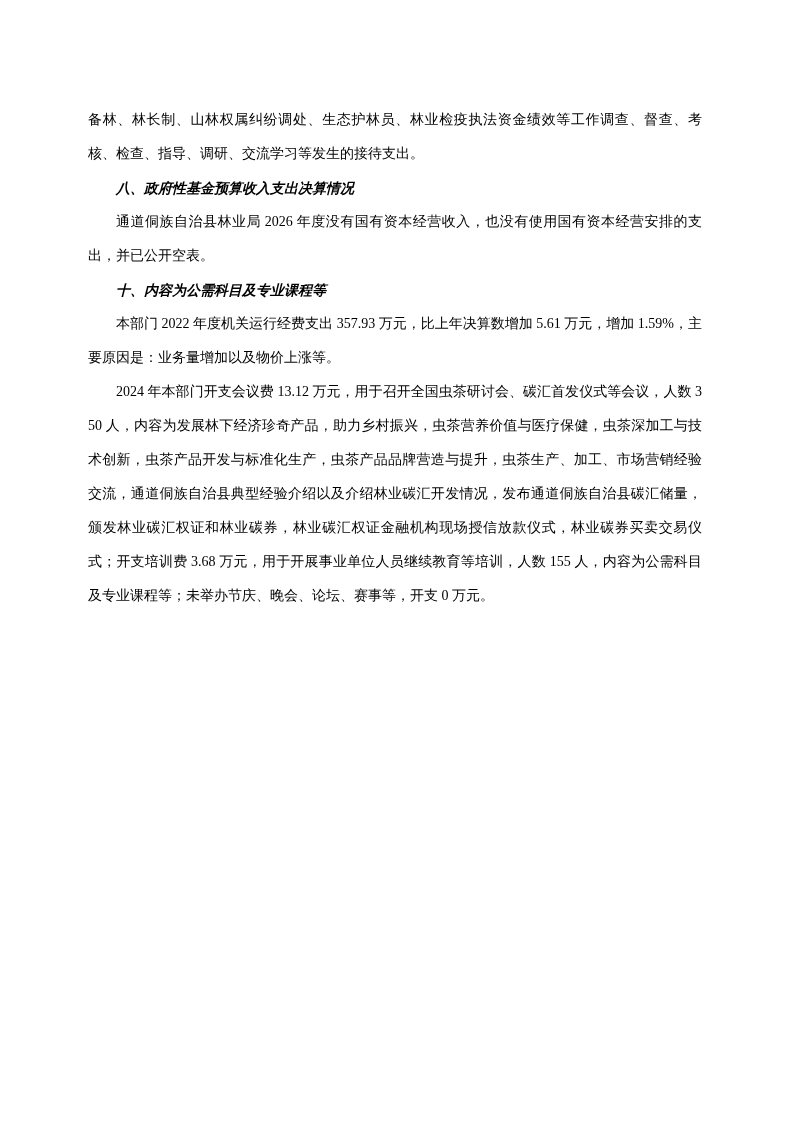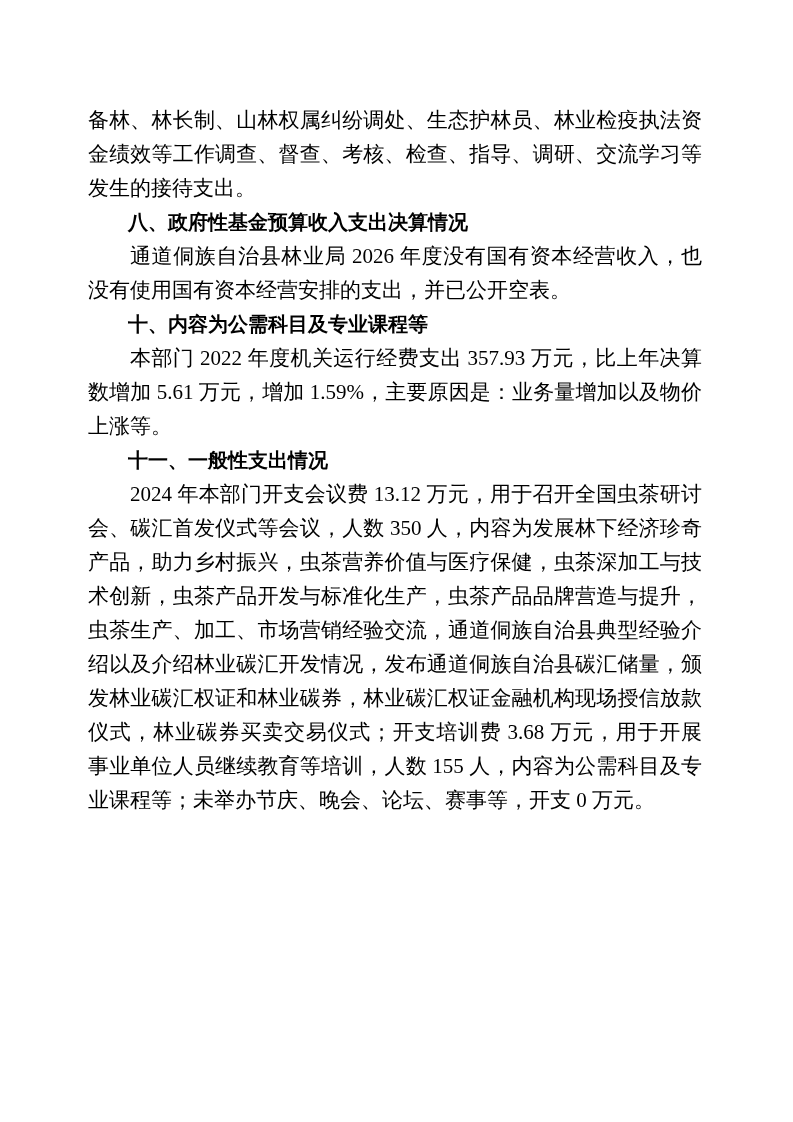--- a/index.html
+++ b/index.html
@@ -16,49 +16,49 @@
     color: #000000;
     box-sizing: border-box;
     padding: 103px 91px 0 88px;
     overflow: hidden;
     font-family: "Liberation Serif", "DejaVu Serif", serif;
   }
   .doc-body {
     width: 614px;
   }
   .block {
-    font-size: 21px;
+    font-size: 14px;
     line-height: 34px;
     margin: 0;
     text-align: justify;
     text-justify: inter-ideograph;
     text-align-last: left;
     word-break: break-all;
     color: #000000;
   }
   .block.heading {
     font-family: "Liberation Sans", "DejaVu Sans", sans-serif;
     font-weight: bold;
-    font-size: 20px;
+    font-size: 14px;
     text-indent: 2em;
     text-align: center;
+    font-style: italic;
   }
   .block.paragraph {
     text-indent: 2em;
   }
   .block.continuation {
     text-indent: 0;
   }
 </style>
 </head>
 <body>
 
 <div class="page" style="background: rgb(255, 255, 255); color: rgb(0, 0, 0);">
   <div class="doc-body" id="doc-body">
       <div class="block continuation">备林、林长制、山林权属纠纷调处、生态护林员、林业检疫执法资金绩效等工作调查、督查、考核、检查、指导、调研、交流学习等发生的接待支出。</div>
       <div class="block heading">八、政府性基金预算收入支出决算情况</div>
       <div class="block paragraph">通道侗族自治县林业局 2026 年度没有国有资本经营收入，也没有使用国有资本经营安排的支出，并已公开空表。</div>
       <div class="block heading">十、内容为公需科目及专业课程等</div>
       <div class="block paragraph">本部门 2022 年度机关运行经费支出 357.93 万元，比上年决算数增加 5.61 万元，增加 1.59%，主要原因是：业务量增加以及物价上涨等。</div>
-      <div class="block heading">十一、一般性支出情况</div>
       <div class="block paragraph">2024 年本部门开支会议费 13.12 万元，用于召开全国虫茶研讨会、碳汇首发仪式等会议，人数 350 人，内容为发展林下经济珍奇产品，助力乡村振兴，虫茶营养价值与医疗保健，虫茶深加工与技术创新，虫茶产品开发与标准化生产，虫茶产品品牌营造与提升，虫茶生产、加工、市场营销经验交流，通道侗族自治县典型经验介绍以及介绍林业碳汇开发情况，发布通道侗族自治县碳汇储量，颁发林业碳汇权证和林业碳券，林业碳汇权证金融机构现场授信放款仪式，林业碳券买卖交易仪式；开支培训费 3.68 万元，用于开展事业单位人员继续教育等培训，人数 155 人，内容为公需科目及专业课程等；未举办节庆、晚会、论坛、赛事等，开支 0 万元。</div>
     </div>
 </div>
 
 </body></html>

